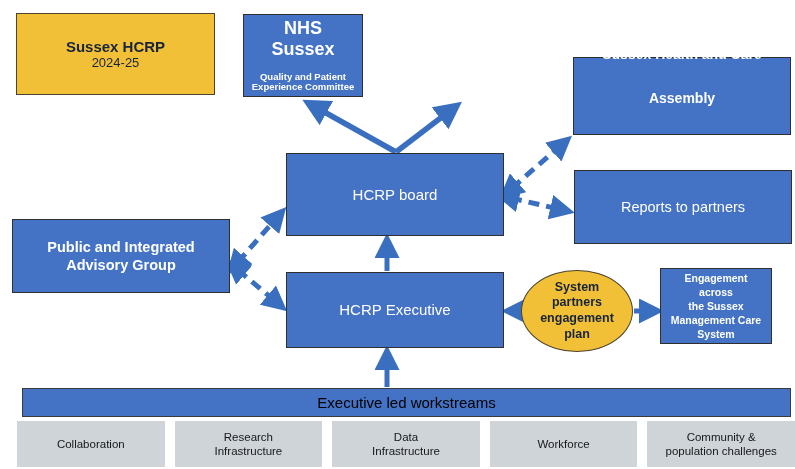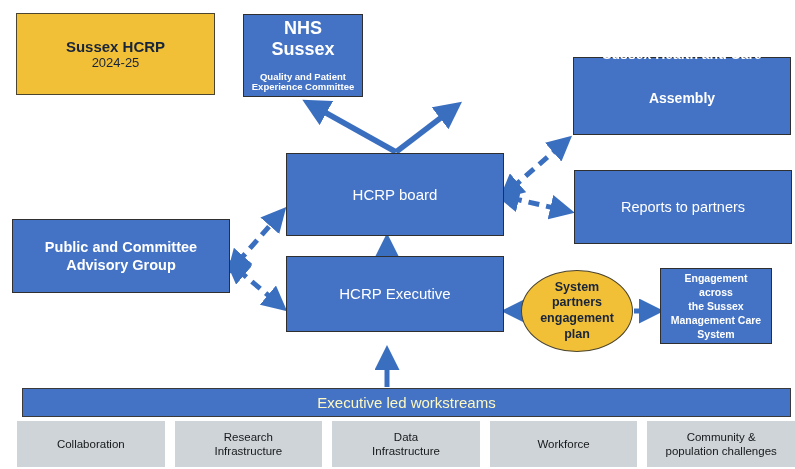--- a/index.html
+++ b/index.html
@@ -36,37 +36,37 @@
 
   #n-reports{left:574px;top:170px;width:218px;height:74px;}
   #n-reports .ttl{font-size:14.5px;}
 
   #n-board{left:286px;top:153px;width:218px;height:83px;}
   #n-board .ttl{font-size:15px;}
 
   #n-pcag{left:12px;top:219px;width:218px;height:74px;}
   #n-pcag .ttl{font-size:14.5px;font-weight:bold;line-height:1.25;}
 
-  #n-exec{left:286px;top:256px;width:218px;height:76px;}
+  #n-exec{left:286px;top:272px;width:218px;height:76px;}
   #n-exec .ttl{font-size:15px;}
 
   #n-eng{left:660px;top:268px;width:112px;height:76px;}
   #n-eng .ttl{font-size:10.5px;font-weight:bold;line-height:1.35;}
 
   
   #n-circle{position:absolute;left:521px;top:270px;width:112px;height:82px;
             border-radius:50%;background:#F2C037;border:1px solid #4a4430;
             display:flex;align-items:center;justify-content:center;text-align:center;
             color:#17243a;box-sizing:border-box;}
   #n-circle .ttl{font-size:12.5px;font-weight:bold;line-height:1.25;}
 
   
   #n-banner{position:absolute;left:22px;top:388px;width:769px;height:29px;
             background:#4472C4;border:1px solid #3a3a3a;box-sizing:border-box;
-            display:flex;align-items:center;justify-content:center;color:#fef9c3;}
+            display:flex;align-items:center;justify-content:center;color:#000000;}
   #n-banner .ttl{font-size:15px;}
 
   
   #ws-table{position:absolute;left:17px;top:421px;width:778px;height:46px;display:flex;gap:8px;}
   .ws-cell{flex:1 1 0;background:#CFD4D8;border-right:2px solid #ffffff;
            display:flex;align-items:center;justify-content:center;text-align:center;
            font-size:11.5px;color:#16181a;line-height:1.25;box-sizing:border-box;padding:2px 3px;}
   .ws-cell:last-child{border-right:none;}
 </style>
 </head>
@@ -145,21 +145,21 @@
 
   <div class="node blue" id="n-reports">
     <div class="ttl">Reports to partners</div>
   </div>
 
   <div class="node blue" id="n-board">
     <div class="ttl">HCRP board</div>
   </div>
 
   <div class="node blue" id="n-pcag">
-    <div class="ttl">Public and Committee</div>
+    <div class="ttl">Public and Integrated</div>
     <div class="ttl">Advisory Group</div>
   </div>
 
   <div class="node blue" id="n-exec">
     <div class="ttl">HCRP Executive</div>
   </div>
 
   <div id="n-circle">
     <div>
       <div class="ttl">System</div>

